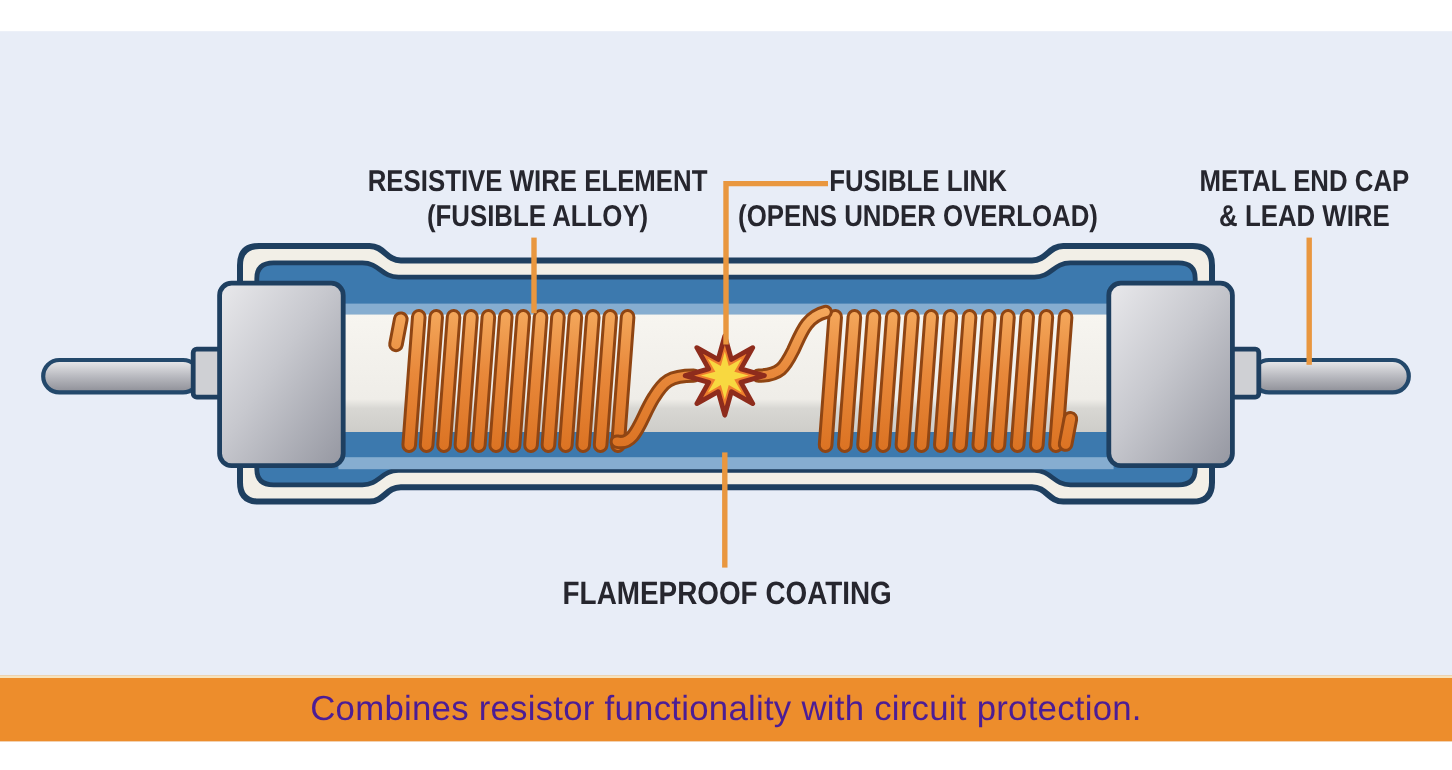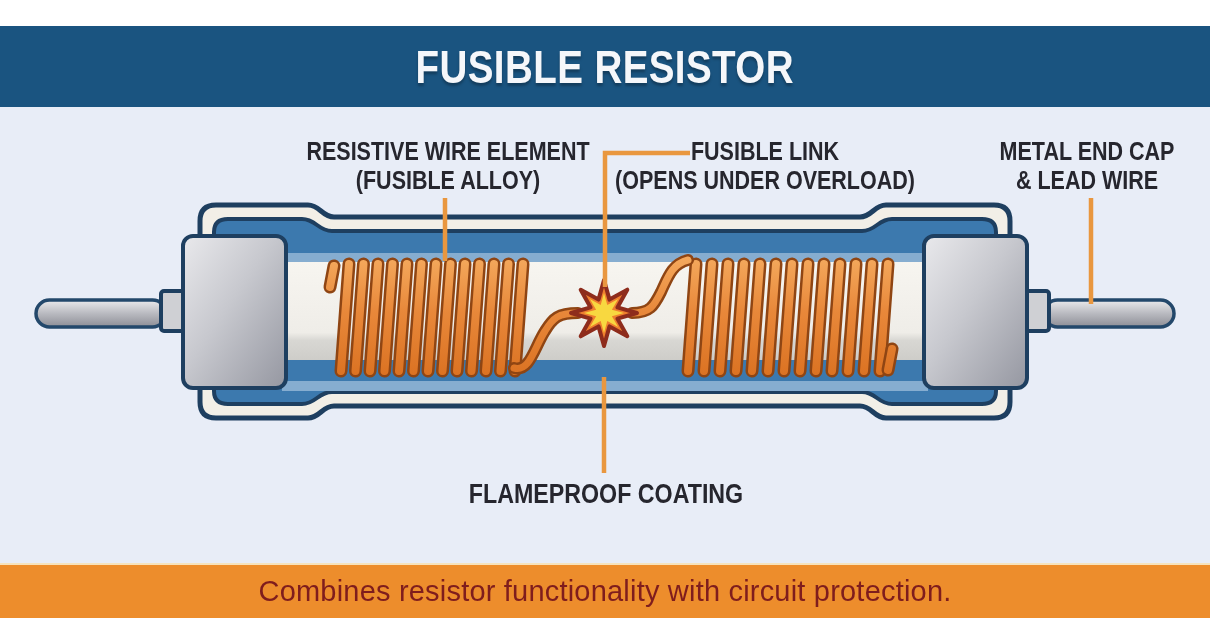--- a/index.html
+++ b/index.html
@@ -19,39 +19,36 @@
     color:#f5f7fa;font-size:47px;font-weight:700;letter-spacing:.5px;
     transform:scaleX(.82);transform-origin:center;
     text-shadow:0 3px 3px rgba(0,0,0,.28);white-space:nowrap;
   }
   #caption-banner{
     position:absolute;left:0;top:563px;width:100%;height:55px;
     background:#ed8d2c;border-top:2px solid #f6e3bd;box-sizing:border-box;
     display:flex;align-items:center;justify-content:center;
   }
   #caption-banner .caption{
-    color:#7f1d1d;font-size:29px;letter-spacing:.2px;white-space:nowrap;
+    color:#4c1d95;font-size:29px;letter-spacing:.2px;white-space:nowrap;
   }
   .part-label{
     position:absolute;text-align:center;color:#26262e;
     font-size:25px;font-weight:700;line-height:29px;white-space:nowrap;
     transform:translateX(-50%) scaleX(.86);transform-origin:center top;
   }
   #diagram-svg{position:absolute;left:0;top:0;pointer-events:none;}
 </style>
 </head>
 <body>
 
 <div id="canvas">
 
   <div id="strip-top" class="strip"></div>
 
-  <div id="title-banner">
-    <div class="title">FUSIBLE RESISTOR</div>
-  </div>
 
   <svg id="diagram-svg" width="1210" height="642" viewBox="0 0 1210 642">
     <defs>
       <linearGradient id="coilGrad" gradientUnits="userSpaceOnUse" x1="0" y1="258" x2="0" y2="377">
         <stop offset="0" stop-color="#f4a85c"></stop>
         <stop offset="0.45" stop-color="#e8883a"></stop>
         <stop offset="1" stop-color="#db7222"></stop>
       </linearGradient>
       <linearGradient id="capGrad" x1="0" y1="0" x2="1" y2="1">
         <stop offset="0" stop-color="#e9e9ec"></stop>

